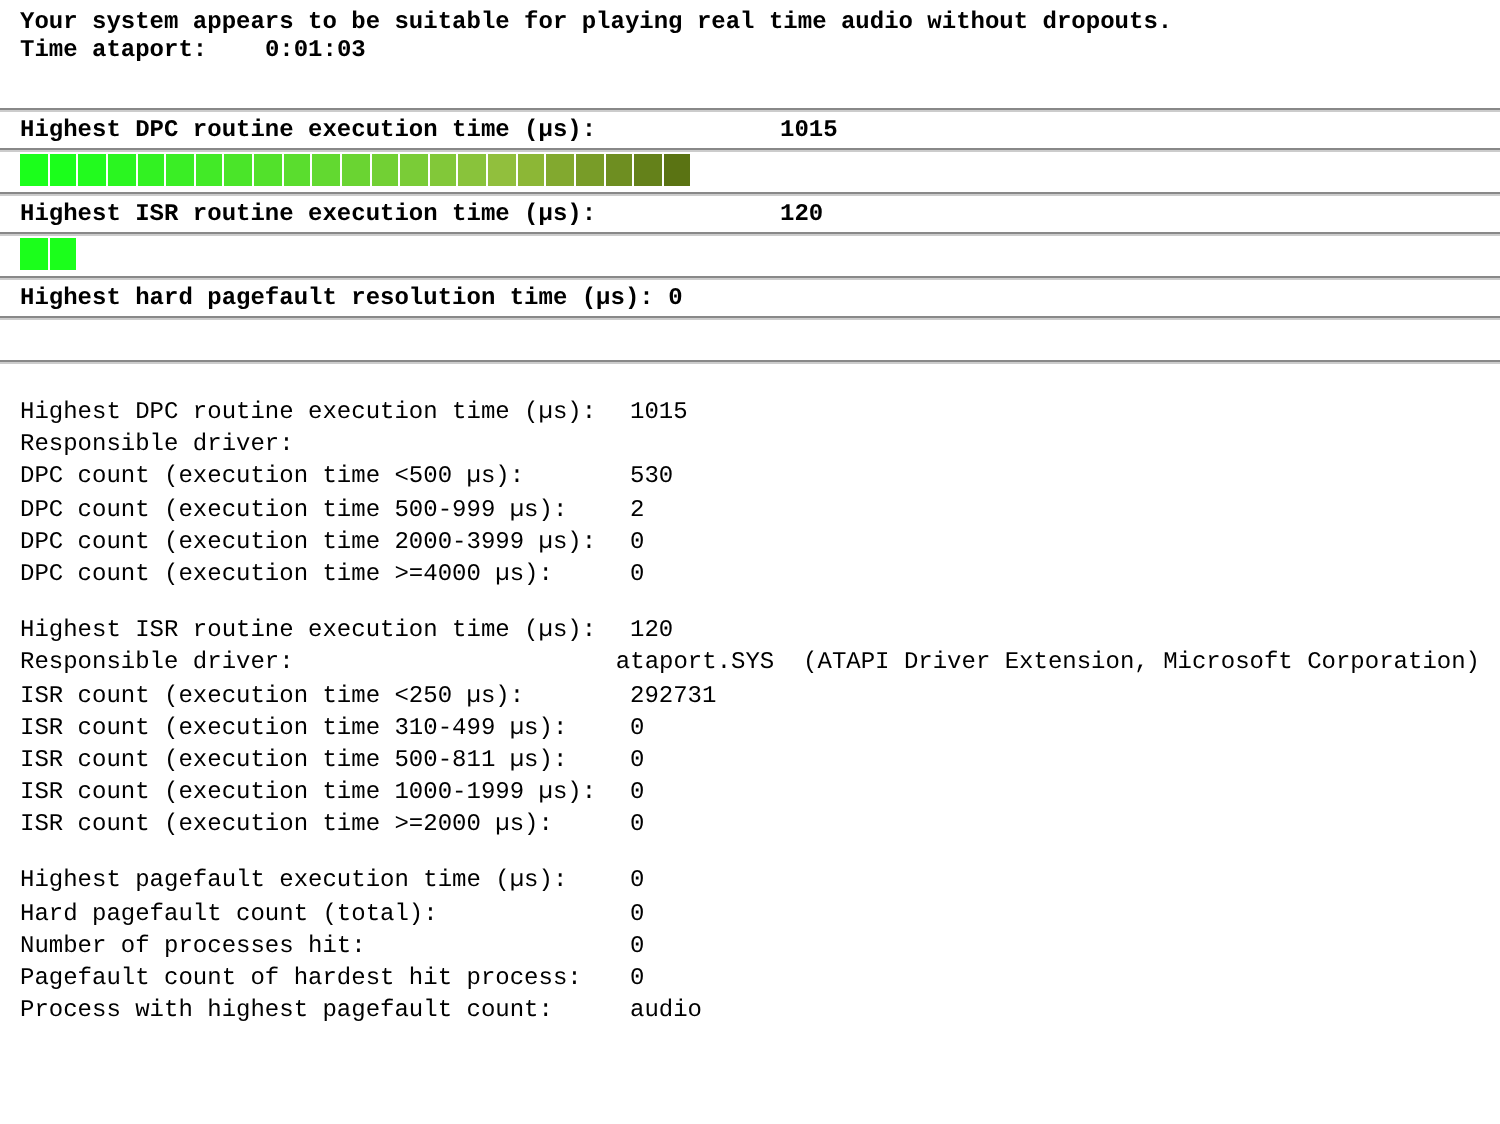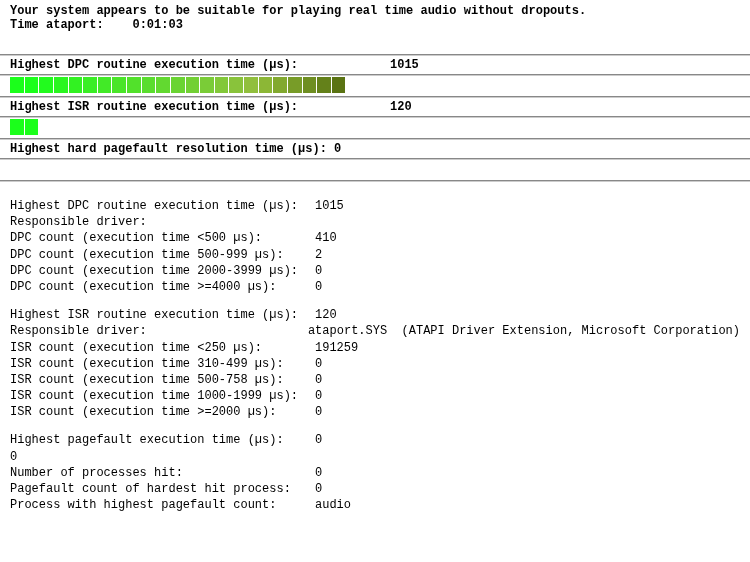--- a/index.html
+++ b/index.html
@@ -245,21 +245,21 @@
   <div id="dpc-block">
       <div class="row">
         <div class="label-col">Highest DPC routine execution time (µs):</div>
         <div class="val-col">1015</div>
       </div>
       <div class="row">
         <div class="label-col">Responsible driver:</div>
       </div>
       <div class="row">
         <div class="label-col">DPC count (execution time &lt;500 µs):</div>
-        <div class="val-col">410</div>
+        <div class="val-col">530</div>
       </div>
       <div class="row">
         <div class="label-col">DPC count (execution time 500-999 µs):</div>
         <div class="val-col">2</div>
       </div>
       <div class="row">
         <div class="label-col">DPC count (execution time 2000-3999 µs):</div>
         <div class="val-col">0</div>
       </div>
       <div class="row">
@@ -272,46 +272,47 @@
       <div class="row">
         <div class="label-col">Highest ISR routine execution time (µs):</div>
         <div class="val-col">120</div>
       </div>
       <div class="row">
         <div class="label-col">Responsible driver:</div>
         <div class="val-col">ataport.SYS  (ATAPI Driver Extension, Microsoft Corporation)</div>
       </div>
       <div class="row">
         <div class="label-col">ISR count (execution time &lt;250 µs):</div>
-        <div class="val-col">191259</div>
+        <div class="val-col">292731</div>
       </div>
       <div class="row">
         <div class="label-col">ISR count (execution time 310-499 µs):</div>
         <div class="val-col">0</div>
       </div>
       <div class="row">
-        <div class="label-col">ISR count (execution time 500-758 µs):</div>
+        <div class="label-col">ISR count (execution time 500-811 µs):</div>
         <div class="val-col">0</div>
       </div>
       <div class="row">
         <div class="label-col">ISR count (execution time 1000-1999 µs):</div>
         <div class="val-col">0</div>
       </div>
       <div class="row">
         <div class="label-col">ISR count (execution time &gt;=2000 µs):</div>
         <div class="val-col">0</div>
       </div>
     </div>
   <div class="spacer"></div>
   <div id="pf-block">
       <div class="row">
         <div class="label-col">Highest pagefault execution time (µs):</div>
         <div class="val-col">0</div>
       </div>
       <div class="row">
+        <div class="label-col">Hard pagefault count (total):</div>
         <div class="val-col">0</div>
       </div>
       <div class="row">
         <div class="label-col">Number of processes hit:</div>
         <div class="val-col">0</div>
       </div>
       <div class="row">
         <div class="label-col">Pagefault count of hardest hit process:</div>
         <div class="val-col">0</div>
       </div>

